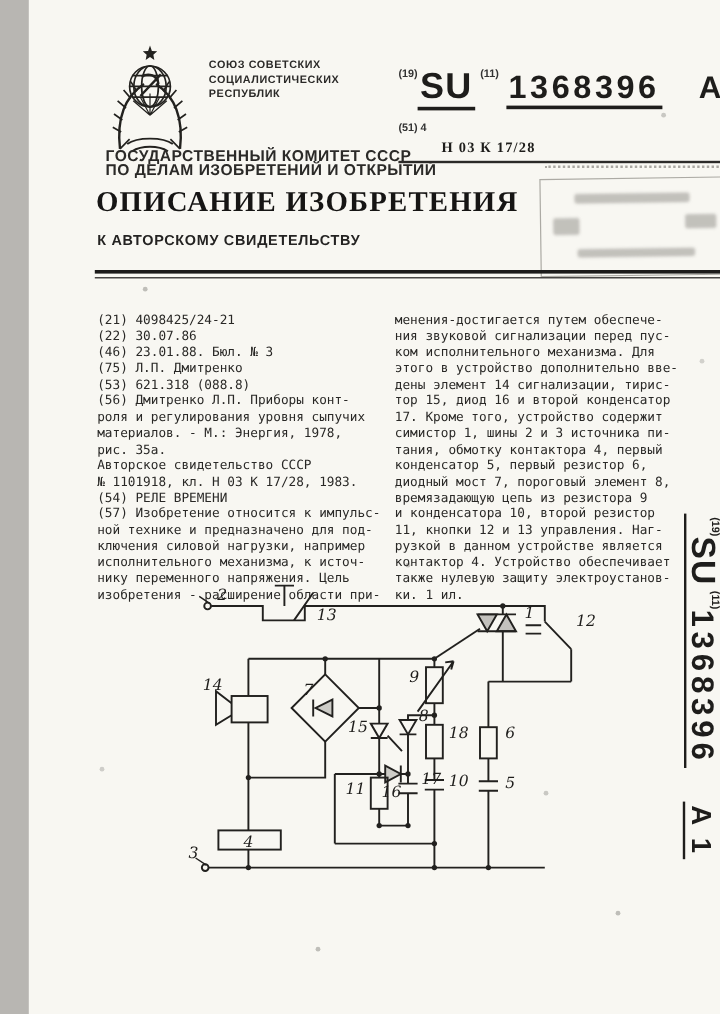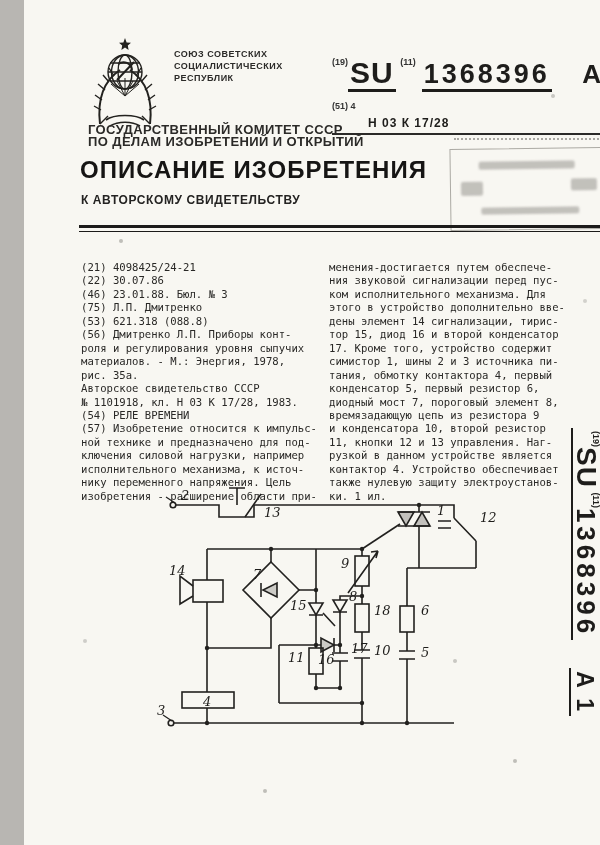--- a/index.html
+++ b/index.html
@@ -8,22 +8,22 @@
   .abs{position:absolute;}
   
   .union{left:150px;top:48px;font-size:9px;font-weight:bold;line-height:12px;letter-spacing:.5px;white-space:pre-line;color:#2b2a28;}
   .committee{left:64px;top:124px;font-size:13px;font-weight:bold;line-height:12px;letter-spacing:.4px;white-space:pre-line;color:#2b2a28;}
   .codes{left:308px;top:56px;width:280px;white-space:nowrap;}
   .sup{font-size:9px;vertical-align:18px;font-weight:bold;color:#333;}
   .su{font-size:30px;font-weight:bold;letter-spacing:1px;border-bottom:3px solid #1e1d1b;padding:0 2px;}
   .num{font-size:27px;font-weight:bold;letter-spacing:3px;border-bottom:3px solid #1e1d1b;padding:0 2px;margin-left:6px;}
   .kind{font-size:26px;font-weight:bold;margin-left:26px;letter-spacing:2px;}
   .ipcline{left:308px;top:101px;width:278px;border-bottom:2px solid #2b2a28;padding-bottom:2px;white-space:nowrap;}
-  .ipc{font-family:Liberation Sans, sans-serif;font-size:12px;font-weight:bold;letter-spacing:1px;margin-left:8px;}
-  .title{left:56px;top:156px;font-size:24px;font-weight:bold;letter-spacing:1px;color:#161514;}
+  .ipc{font-family:Liberation Serif, serif;font-size:12px;font-weight:bold;letter-spacing:1px;margin-left:8px;}
+  .title{left:56px;top:156px;font-size:24px;font-weight:bold;letter-spacing:1px;color:#161514;font-family:Liberation Serif, serif;}
   .subtitle{left:57px;top:193px;font-size:12px;font-weight:bold;letter-spacing:.6px;color:#242322;}
   .dblrule{left:55px;top:225px;width:531px;height:3px;border-top:3px solid #1c1b1a;border-bottom:1px solid #1c1b1a;}
   
   .stamp{left:426px;top:148px;width:158px;height:80px;border:1px solid rgba(110,108,100,.55);transform:rotate(-.8deg);}
   .smear{position:absolute;background:rgba(90,88,82,.34);filter:blur(1.3px);border-radius:2px;}
   .dashes{left:430px;top:138px;width:152px;border-top:2px dotted rgba(90,88,82,.5);}
   
   .col{top:261px;font-family:"DejaVu Sans Mono",monospace;font-size:10.6px;line-height:13.45px;white-space:pre-line;color:#292826;}
   .col.left{left:57px;width:248px;}
   .col.right{left:305px;width:252px;}

